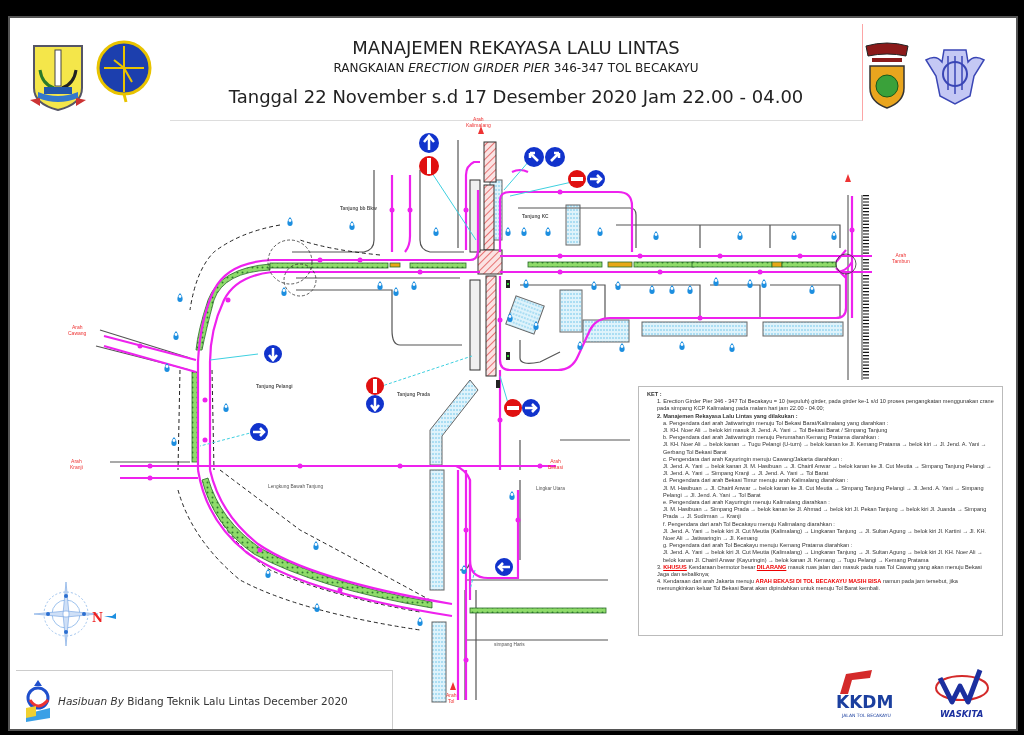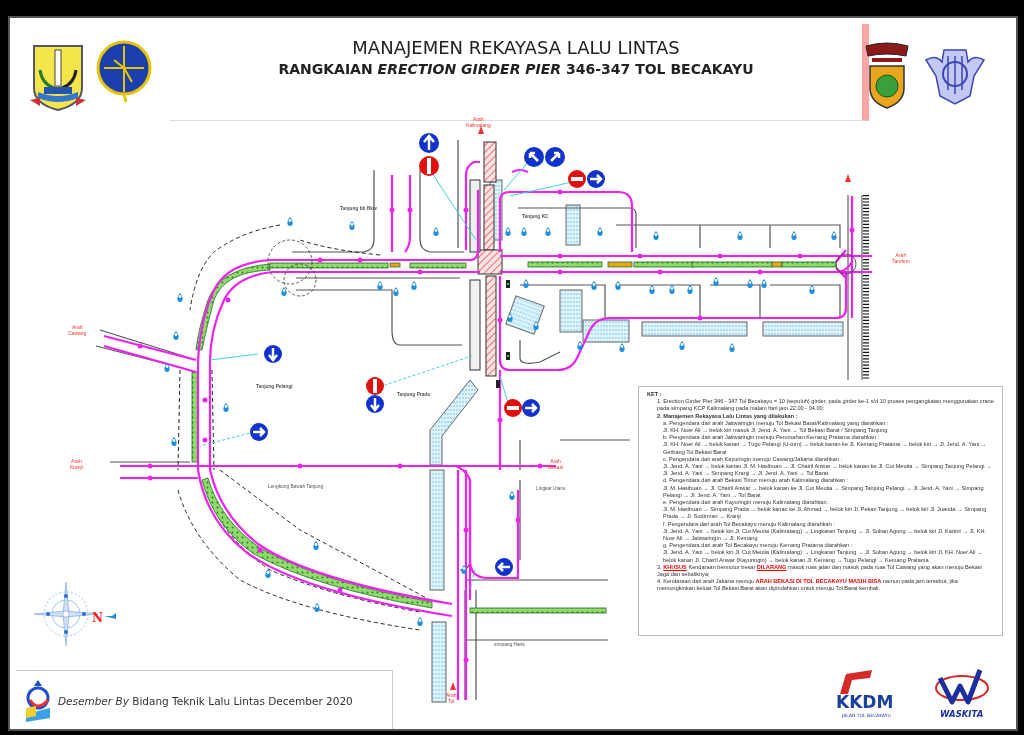--- a/index.html
+++ b/index.html
@@ -1,22 +1,22 @@
 <!DOCTYPE html>
 <html><head>
 <meta charset="utf-8">
 <style>
   html,body{margin:0;padding:0;background:#000;}
   body{width:1024px;height:735px;position:relative;overflow:hidden;font-family:"DejaVu Sans",sans-serif;}
   .topbar{position:absolute;left:0;top:0;width:1024px;height:14px;background:#000;}
   .sheet{position:absolute;left:8px;top:16px;width:1010px;height:715px;background:#fff;border:2px solid #555;box-sizing:border-box;}
-  .titlebox{position:absolute;left:170px;top:24px;width:692px;height:96px;background:#fff;border-right:7px solid #fca5a5;border-bottom:1px solid #ddd;}
+  .titlebox{position:absolute;left:170px;top:24px;width:692px;height:96px;background:#fff;border-right:1px solid #fca5a5;border-bottom:1px solid #ddd;}
   .title-line{position:absolute;left:0;width:100%;text-align:center;color:#222;font-family:"DejaVu Sans",sans-serif;}
   .t1{top:13px;font-size:18px;}
-  .t2{top:37px;font-size:14px;font-weight:bold;}
+  .t2{top:37px;font-size:12px;}
   .t3{top:62px;font-size:18px;}
   .t2 i{font-style:italic;}
   .logo{position:absolute;}
   .map{position:absolute;left:0;top:0;}
   .legend{position:absolute;left:638px;top:386px;width:365px;height:250px;background:#fff;border:1px solid #bbb;box-sizing:border-box;padding:4px 8px;font-size:5.6px;line-height:7.2px;color:#333;font-family:"Liberation Sans",sans-serif;overflow:hidden;}
   .legend .hd{font-weight:bold;}
   .legend .red{color:#e00;font-weight:bold;text-decoration:underline;}
   .legend .redtxt{color:#e00;font-weight:bold;}
   .legend .it{padding-left:10px;}
   .legend .it2{padding-left:16px;}
@@ -46,20 +46,21 @@
 <svg class="logo" style="left:96px;top:40px" width="56" height="64">
   <circle cx="28" cy="28" r="26" fill="#1c3fae" stroke="#e8c300" stroke-width="3"></circle>
   <path d="M8 28 H48 M28 6 V52" stroke="#e8c300" stroke-width="2"></path>
   <path d="M18 20 L28 28 L36 42" stroke="#e8c300" stroke-width="2" fill="none"></path>
   <path d="M28 54 L30 62" stroke="#e8c300" stroke-width="3"></path>
 </svg>
 
 <div class="titlebox">
   <div class="title-line t1">MANAJEMEN REKAYASA LALU LINTAS</div>
   <div class="title-line t2"><span>RANGKAIAN </span><i>ERECTION GIRDER PIER</i><span> 346-347 TOL BECAKAYU</span></div>
+  <div class="title-line t3">Tanggal 22 November s.d 17 Desember 2020 Jam 22.00 - 04.00</div>
 </div>
 
 <svg class="logo" style="left:862px;top:42px" width="50" height="68">
   <path d="M4 4 Q25 -2 46 4 L44 14 Q25 10 6 14 Z" fill="#8b1a1a" stroke="#222"></path>
   <path d="M10 16 H40 V20 H10 Z" fill="#8b1a1a"></path>
   <path d="M8 24 H42 V46 Q42 60 25 66 Q8 60 8 46 Z" fill="#e9a51e" stroke="#333" stroke-width="1.5"></path>
   <circle cx="25" cy="44" r="11" fill="#3aa13a" stroke="#1a5a1a"></circle>
 </svg>
 <svg class="logo" style="left:922px;top:40px" width="66" height="66">
   <path d="M4 20 Q14 14 20 22 L22 10 L44 10 L46 22 Q52 14 62 20 L52 36 L48 56 L33 64 L18 56 L14 36 Z" fill="#c4c8f4" stroke="#3a46b5" stroke-width="1.5"></path>
@@ -420,21 +421,21 @@
 </div>
 
 <div class="footer-left"></div>
 <svg class="logo" style="left:20px;top:678px" width="36" height="46">
   <path d="M18 2 L14 8 L22 8 Z" fill="#1f4fcc"></path>
   <circle cx="18" cy="20" r="10" fill="none" stroke="#1f4fcc" stroke-width="3"></circle>
   <path d="M10 22 Q18 34 28 22" stroke="#e33" stroke-width="3" fill="none"></path>
   <path d="M6 36 L30 30 L30 40 L6 44 Z" fill="#3aa0e6"></path>
   <path d="M6 30 L16 28 L16 38 L6 40 Z" fill="#f0d030"></path>
 </svg>
-<div class="credit"><i>Desember By</i><span> Bidang Teknik Lalu Lintas December 2020</span></div>
+<div class="credit"><i>Hasibuan By</i><span> Bidang Teknik Lalu Lintas December 2020</span></div>
 
 <div class="footer-right"></div>
 <svg class="logo" style="left:832px;top:664px" width="82" height="56">
   <path d="M8 30 L14 10 L40 6 L38 14 L20 16 L16 30 Z" fill="#d42a2a"></path>
   <text x="4" y="44" font-size="17" font-weight="bold" fill="#1b3f9f" font-family="DejaVu Sans, sans-serif">KKDM</text>
   <text x="10" y="53" font-size="4.5" fill="#1b3f9f" font-family="DejaVu Sans, sans-serif">JALAN TOL BECAKAYU</text>
 </svg>
 <svg class="logo" style="left:930px;top:666px" width="64" height="54">
   <ellipse cx="32" cy="22" rx="26" ry="12" fill="none" stroke="#d42a2a" stroke-width="2"></ellipse>
   <path d="M10 12 L22 36 L30 20 L38 36 L50 4" stroke="#1b2f9f" stroke-width="5" fill="none" stroke-linejoin="round"></path>

